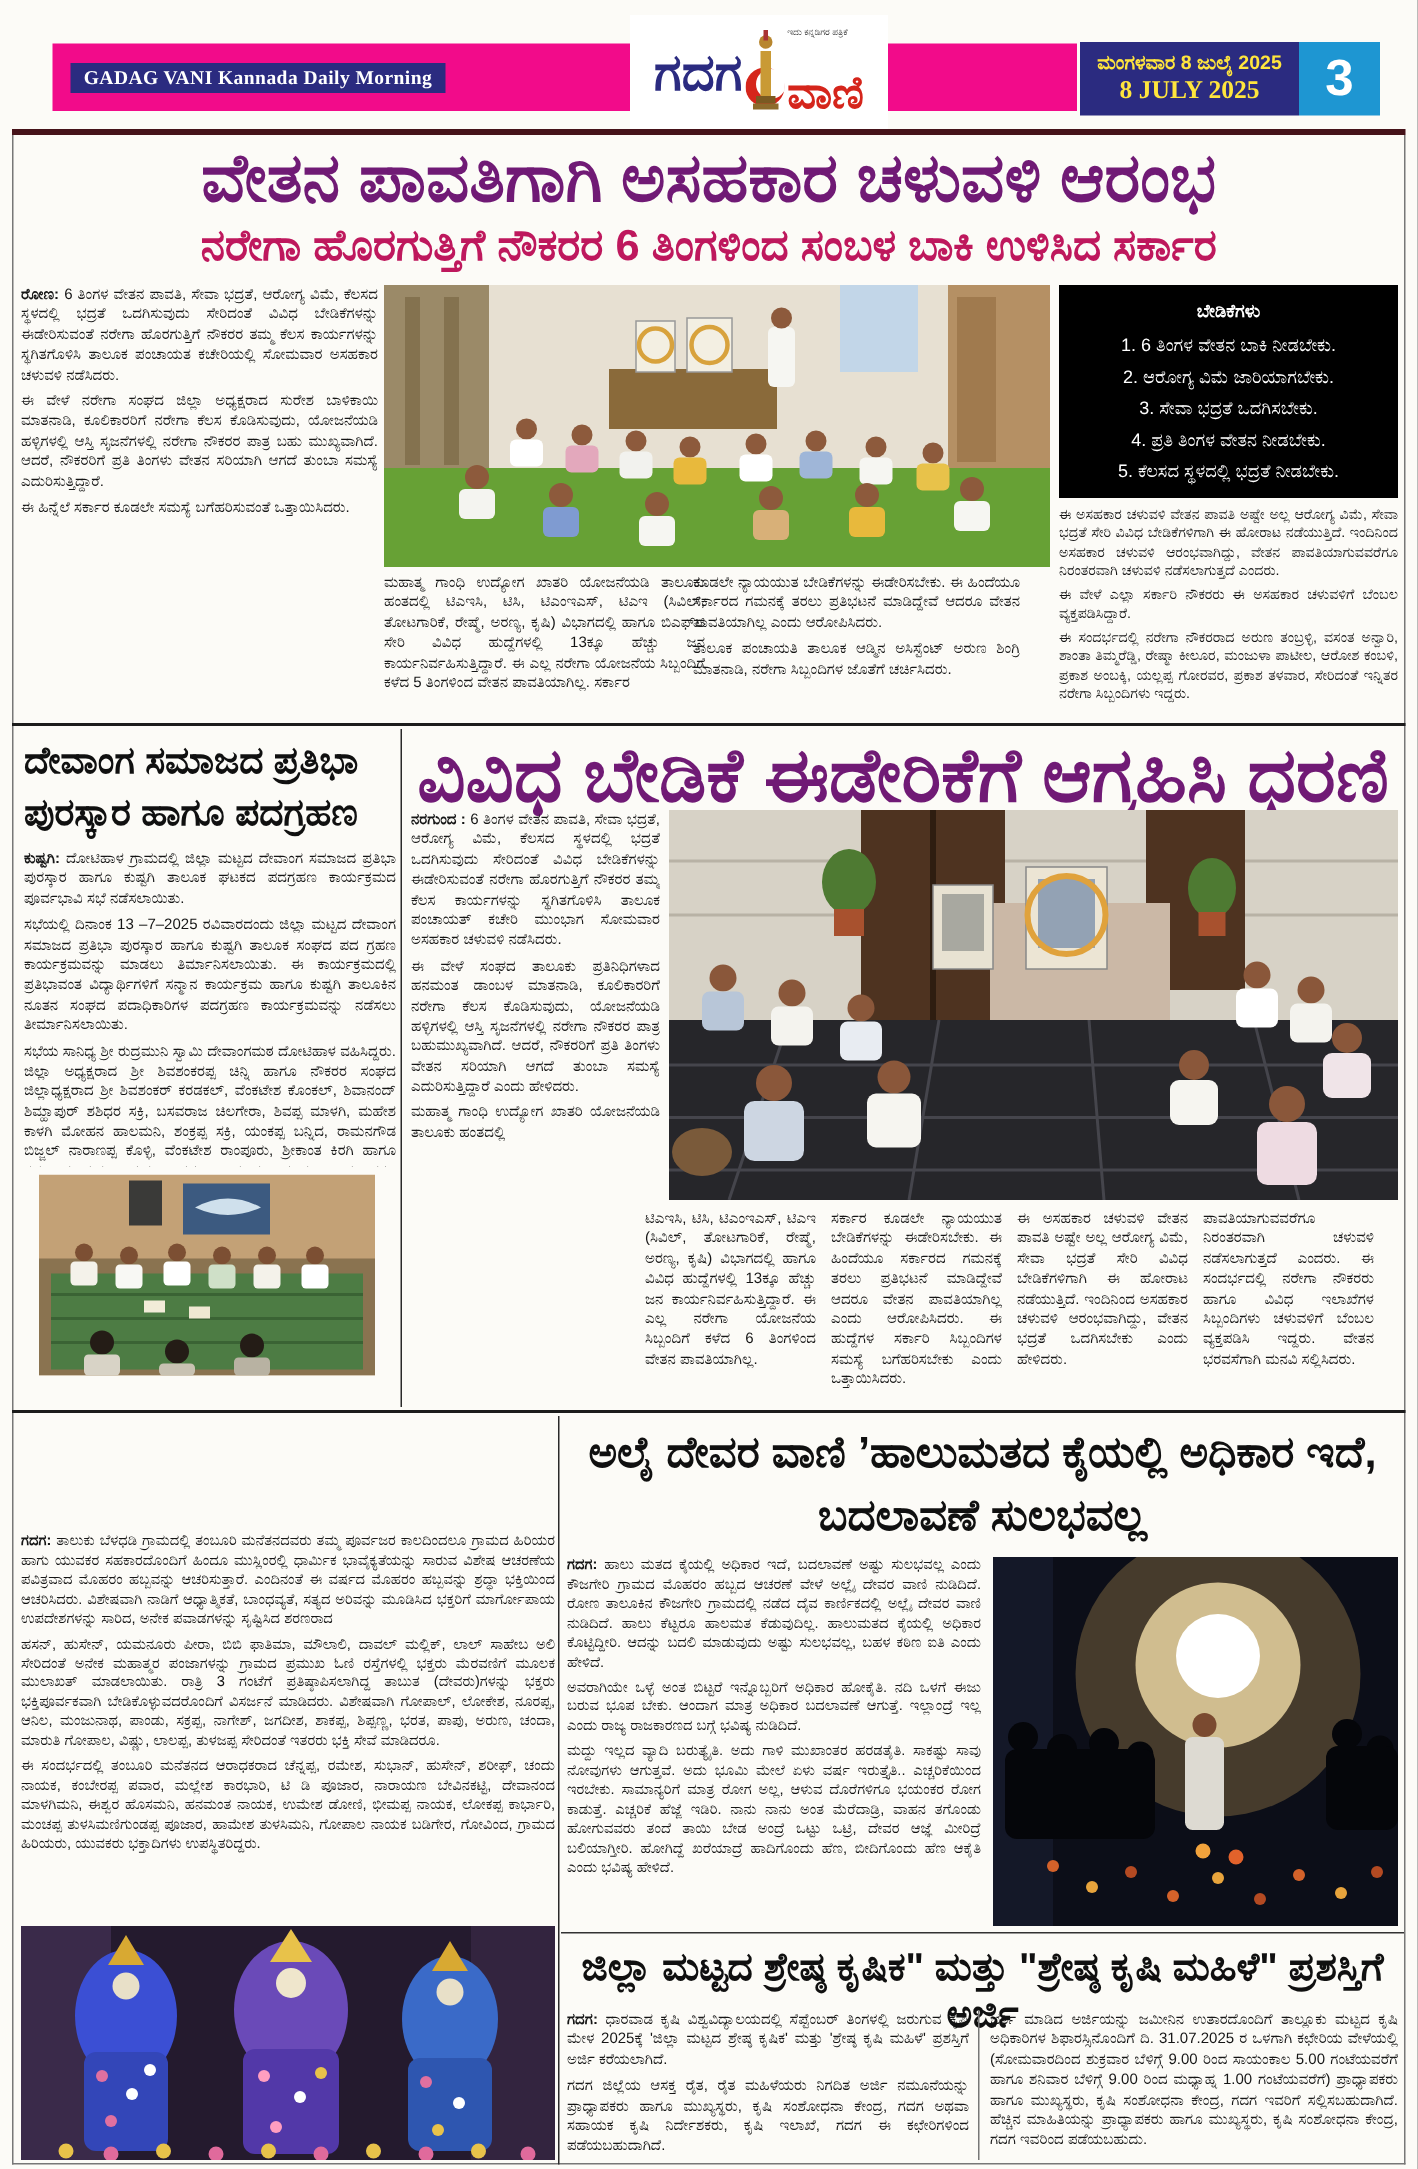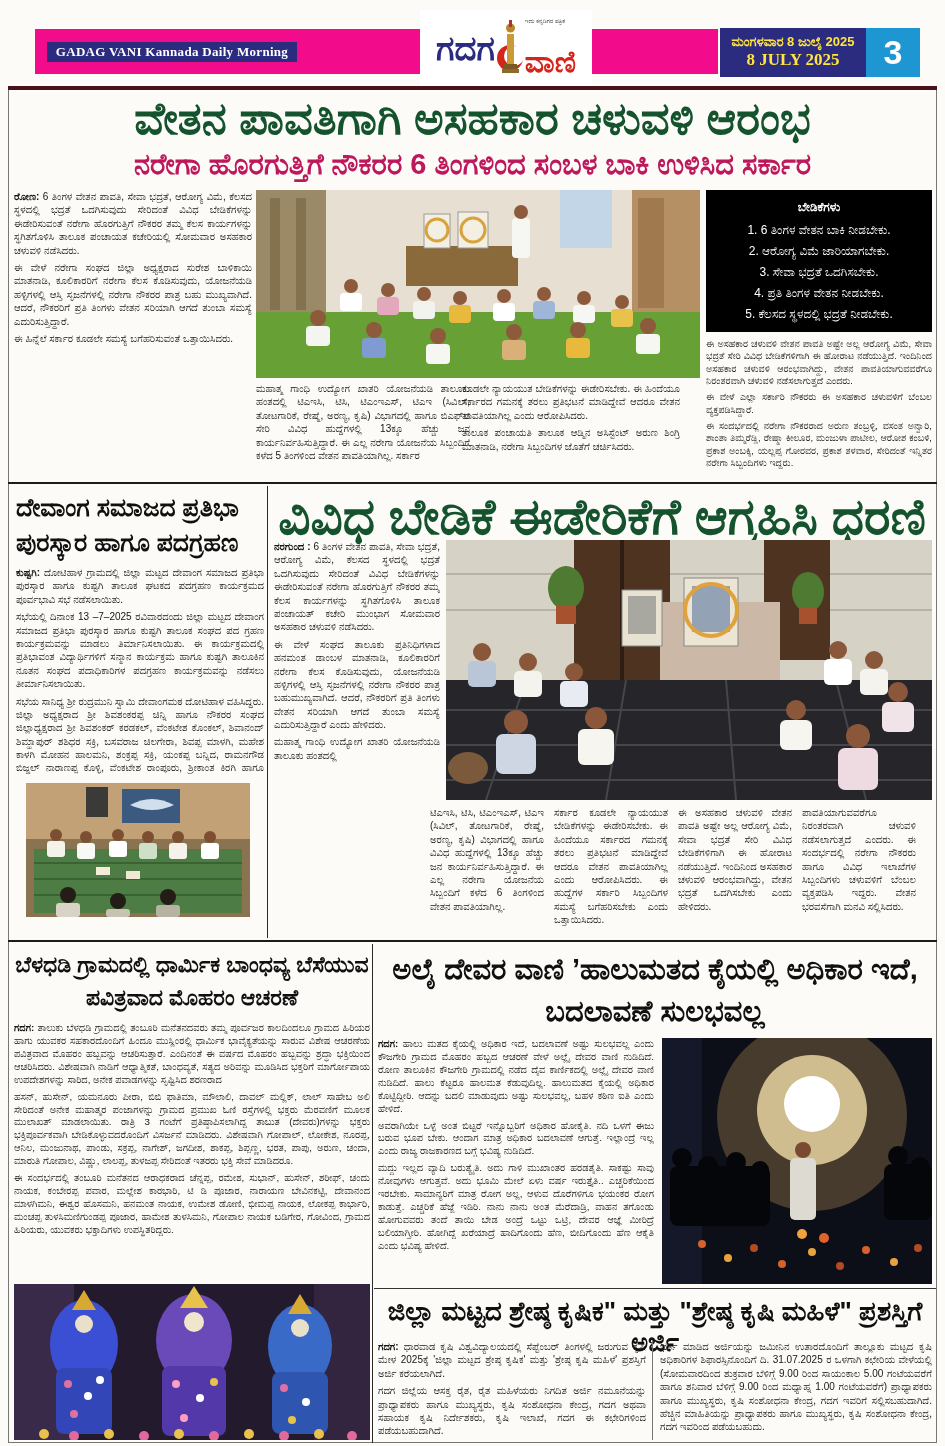--- a/index.html
+++ b/index.html
@@ -22,21 +22,21 @@
   .logo-box{background:#fff;display:flex;align-items:center;justify-content:center;gap:2px;}
   .logo-w1{color:#2b2b80;font-weight:800;font-size:34px;}
   .logo-w2{color:#d5251b;font-weight:800;font-size:30px;margin-top:20px;}
   .logo-tag{color:#333;font-size:6px;line-height:7px;}
   .date-box{background:#2b2b80;color:#ffe53d;text-align:center;}
   .date-kn{font-weight:bold;font-size:13px;margin-top:6px;}
   .date-en{font-family:"Liberation Serif","DejaVu Serif",serif;font-weight:bold;font-size:17px;}
   .page-badge{background:#1e96d2;color:#fff;font-weight:800;font-size:34px;
               display:flex;align-items:center;justify-content:center;}
   .maroon-rule{background:#46131a;}
-  .red{color:#14532d;}
+  .red{color:#701a75;}
   
   .demands{background:#000;color:#fff;text-align:center;padding:10px 6px;}
   .demands-title{font-weight:800;font-size:12px;margin-bottom:6px;}
   .demand-item{font-size:12px;line-height:1.75;}
 </style>
 </head>
 <body>
 
 <div class="page">
 
@@ -260,21 +260,20 @@
   </div>
   <div class="abs" style="left:430px;top:806px;width:486px;height:130px;display:flex;gap:10px;">
     <div class="body-text" style="flex:1;height:130px;">ಟಿಎಇಸಿ, ಟಿಸಿ, ಟಿಎಂಇಎಸ್, ಟಿಎಇ (ಸಿವಿಲ್, ತೋಟಗಾರಿಕೆ, ರೇಷ್ಮೆ, ಅರಣ್ಯ, ಕೃಷಿ) ವಿಭಾಗದಲ್ಲಿ ಹಾಗೂ ವಿವಿಧ ಹುದ್ದೆಗಳಲ್ಲಿ 13ಕ್ಕೂ ಹೆಚ್ಚು ಜನ ಕಾರ್ಯನಿರ್ವಹಿಸುತ್ತಿದ್ದಾರೆ. ಈ ಎಲ್ಲ ನರೇಗಾ ಯೋಜನೆಯ ಸಿಬ್ಬಂದಿಗೆ ಕಳೆದ 6 ತಿಂಗಳಿಂದ ವೇತನ ಪಾವತಿಯಾಗಿಲ್ಲ.</div>
     <div class="body-text" style="flex:1;height:130px;">ಸರ್ಕಾರ ಕೂಡಲೇ ನ್ಯಾಯಯುತ ಬೇಡಿಕೆಗಳನ್ನು ಈಡೇರಿಸಬೇಕು. ಈ ಹಿಂದೆಯೂ ಸರ್ಕಾರದ ಗಮನಕ್ಕೆ ತರಲು ಪ್ರತಿಭಟನೆ ಮಾಡಿದ್ದೇವೆ ಆದರೂ ವೇತನ ಪಾವತಿಯಾಗಿಲ್ಲ ಎಂದು ಆರೋಪಿಸಿದರು. ಈ ಹುದ್ದೆಗಳ ಸರ್ಕಾರಿ ಸಿಬ್ಬಂದಿಗಳ ಸಮಸ್ಯೆ ಬಗೆಹರಿಸಬೇಕು ಎಂದು ಒತ್ತಾಯಿಸಿದರು.</div>
     <div class="body-text" style="flex:1;height:130px;">ಈ ಅಸಹಕಾರ ಚಳುವಳಿ ವೇತನ ಪಾವತಿ ಅಷ್ಟೇ ಅಲ್ಲ ಆರೋಗ್ಯ ವಿಮೆ, ಸೇವಾ ಭದ್ರತೆ ಸೇರಿ ವಿವಿಧ ಬೇಡಿಕೆಗಳಿಗಾಗಿ ಈ ಹೋರಾಟ ನಡೆಯುತ್ತಿದೆ. ಇಂದಿನಿಂದ ಅಸಹಕಾರ ಚಳುವಳಿ ಆರಂಭವಾಗಿದ್ದು, ವೇತನ ಭದ್ರತೆ ಒದಗಿಸಬೇಕು ಎಂದು ಹೇಳಿದರು.</div>
     <div class="body-text" style="flex:1;height:130px;">ಪಾವತಿಯಾಗುವವರೆಗೂ ನಿರಂತರವಾಗಿ ಚಳುವಳಿ ನಡೆಸಲಾಗುತ್ತದೆ ಎಂದರು. ಈ ಸಂದರ್ಭದಲ್ಲಿ ನರೇಗಾ ನೌಕರರು ಹಾಗೂ ವಿವಿಧ ಇಲಾಖೆಗಳ ಸಿಬ್ಬಂದಿಗಳು ಚಳುವಳಿಗೆ ಬೆಂಬಲ ವ್ಯಕ್ತಪಡಿಸಿ ಇದ್ದರು. ವೇತನ ಭರವಸೆಗಾಗಿ ಮನವಿ ಸಲ್ಲಿಸಿದರು.</div>
   </div>
 
   <div class="abs rule-h" style="left:8px;top:940px;width:929px;"></div>
 
-  <div class="abs headline center" style="left:14px;top:948px;width:356px;font-size:22px;line-height:1.5;color:#101010;">ಬೆಳಧಡಿ ಗ್ರಾಮದಲ್ಲಿ ಧಾರ್ಮಿಕ ಬಾಂಧವ್ಯ ಬೆಸೆಯುವ ಪವಿತ್ರವಾದ ಮೊಹರಂ ಆಚರಣೆ</div>
   <div class="abs body-text" style="left:14px;top:1022px;width:356px;height:258px;font-size:9.8px;line-height:1.32;">
     <p><span class="dateline">ಗದಗ:</span> <span>ತಾಲುಕು ಬೆಳಧಡಿ ಗ್ರಾಮದಲ್ಲಿ ತಂಬೂರಿ ಮನೆತನದವರು ತಮ್ಮ ಪೂರ್ವಜರ ಕಾಲದಿಂದಲೂ ಗ್ರಾಮದ ಹಿರಿಯರ ಹಾಗು ಯುವಕರ ಸಹಕಾರದೊಂದಿಗೆ ಹಿಂದೂ ಮುಸ್ಲಿಂರಲ್ಲಿ ಧಾರ್ಮಿಕ ಭಾವೈಕ್ಯತೆಯನ್ನು ಸಾರುವ ವಿಶೇಷ ಆಚರಣೆಯ ಪವಿತ್ರವಾದ ಮೊಹರಂ ಹಬ್ಬವನ್ನು ಆಚರಿಸುತ್ತಾರೆ. ಎಂದಿನಂತೆ ಈ ವರ್ಷದ ಮೊಹರಂ ಹಬ್ಬವನ್ನು ಶ್ರದ್ಧಾ ಭಕ್ತಿಯಿಂದ ಆಚರಿಸಿದರು. ವಿಶೇಷವಾಗಿ ನಾಡಿಗೆ ಆಧ್ಯಾತ್ಮಿಕತೆ, ಬಾಂಧವ್ಯತೆ, ಸತ್ಯದ ಅರಿವನ್ನು ಮೂಡಿಸಿದ ಭಕ್ತರಿಗೆ ಮಾರ್ಗೋಪಾಯ ಉಪದೇಶಗಳನ್ನು ಸಾರಿದ, ಅನೇಕ ಪವಾಡಗಳನ್ನು ಸೃಷ್ಟಿಸಿದ ಶರಣರಾದ</span></p>
     <p>ಹಸನ್, ಹುಸೇನ್, ಯಮನೂರು ಪೀರಾ, ಬಿಬಿ ಫಾತಿಮಾ, ಮೌಲಾಲಿ, ದಾವಲ್ ಮಲ್ಲಿಕ್, ಲಾಲ್ ಸಾಹೇಬ ಅಲಿ ಸೇರಿದಂತೆ ಅನೇಕ ಮಹಾತ್ಮರ ಪಂಜಾಗಳನ್ನು ಗ್ರಾಮದ ಪ್ರಮುಖ ಓಣಿ ರಸ್ತೆಗಳಲ್ಲಿ ಭಕ್ತರು ಮೆರವಣಿಗೆ ಮೂಲಕ ಮುಲಾಖತ್ ಮಾಡಲಾಯಿತು. ರಾತ್ರಿ 3 ಗಂಟೆಗೆ ಪ್ರತಿಷ್ಠಾಪಿಸಲಾಗಿದ್ದ ತಾಬುತ (ದೇವರು)ಗಳನ್ನು ಭಕ್ತರು ಭಕ್ತಿಪೂರ್ವಕವಾಗಿ ಬೇಡಿಕೊಳ್ಳುವದರೊಂದಿಗೆ ವಿಸರ್ಜನೆ ಮಾಡಿದರು. ವಿಶೇಷವಾಗಿ ಗೋಪಾಲ್, ಲೋಕೇಶ, ನೂರಪ್ಪ, ಆನಿಲ, ಮಂಜುನಾಥ, ಪಾಂಡು, ಸಕ್ರಪ್ಪ, ನಾಗೇಶ್, ಜಗದೀಶ, ಶಾಕಪ್ಪ, ಶಿಪ್ಪಣ್ಣ, ಭರತ, ಪಾಪು, ಅರುಣ, ಚಂದಾ, ಮಾರುತಿ ಗೋಪಾಲ, ವಿಷ್ಣು, ಲಾಲಪ್ಪ, ತುಳಜಪ್ಪ ಸೇರಿದಂತೆ ಇತರರು ಭಕ್ತಿ ಸೇವೆ ಮಾಡಿದರೂ.</p>
     <p>ಈ ಸಂದರ್ಭದಲ್ಲಿ ತಂಬೂರಿ ಮನೆತನದ ಆರಾಧಕರಾದ ಚೆನ್ನಪ್ಪ, ರಮೇಶ, ಸುಭಾನ್, ಹುಸೇನ್, ಶರೀಫ್, ಚಂದು ನಾಯಕ, ಕಂಬೇರಪ್ಪ ಪವಾರ, ಮಲ್ಲೇಶ ಕಾರಭಾರಿ, ಟಿ ಡಿ ಪೂಜಾರ, ನಾರಾಯಣ ಬೇವಿನಕಟ್ಟಿ, ದೇವಾನಂದ ಮಾಳಗಿಮನಿ, ಈಶ್ವರ ಹೊಸಮನಿ, ಹನಮಂತ ನಾಯಕ, ಉಮೇಶ ಡೋಣಿ, ಭೀಮಪ್ಪ ನಾಯಕ, ಲೋಕಪ್ಪ ಕಾರ್ಭಾರಿ, ಮಂಚಪ್ಪ ತುಳಸಿಮಣಿಗುಂಡಪ್ಪ ಪೂಜಾರ, ಹಾಮೇಶ ತುಳಸಿಮನಿ, ಗೋಪಾಲ ನಾಯಕ ಬಡಿಗೇರ, ಗೋವಿಂದ, ಗ್ರಾಮದ ಹಿರಿಯರು, ಯುವಕರು ಭಕ್ತಾದಿಗಳು ಉಪಸ್ಥಿತರಿದ್ದರು.</p>
   </div>
 
   <div class="abs" style="left:14px;top:1284px;width:356px;height:156px;">
     <svg width="356" height="156" viewBox="0 0 356 156" aria-hidden="true">
       <rect width="356" height="156" fill="#241a2e"></rect>
       <rect x="0" y="0" width="60" height="156" fill="#3a2a4a"></rect>

